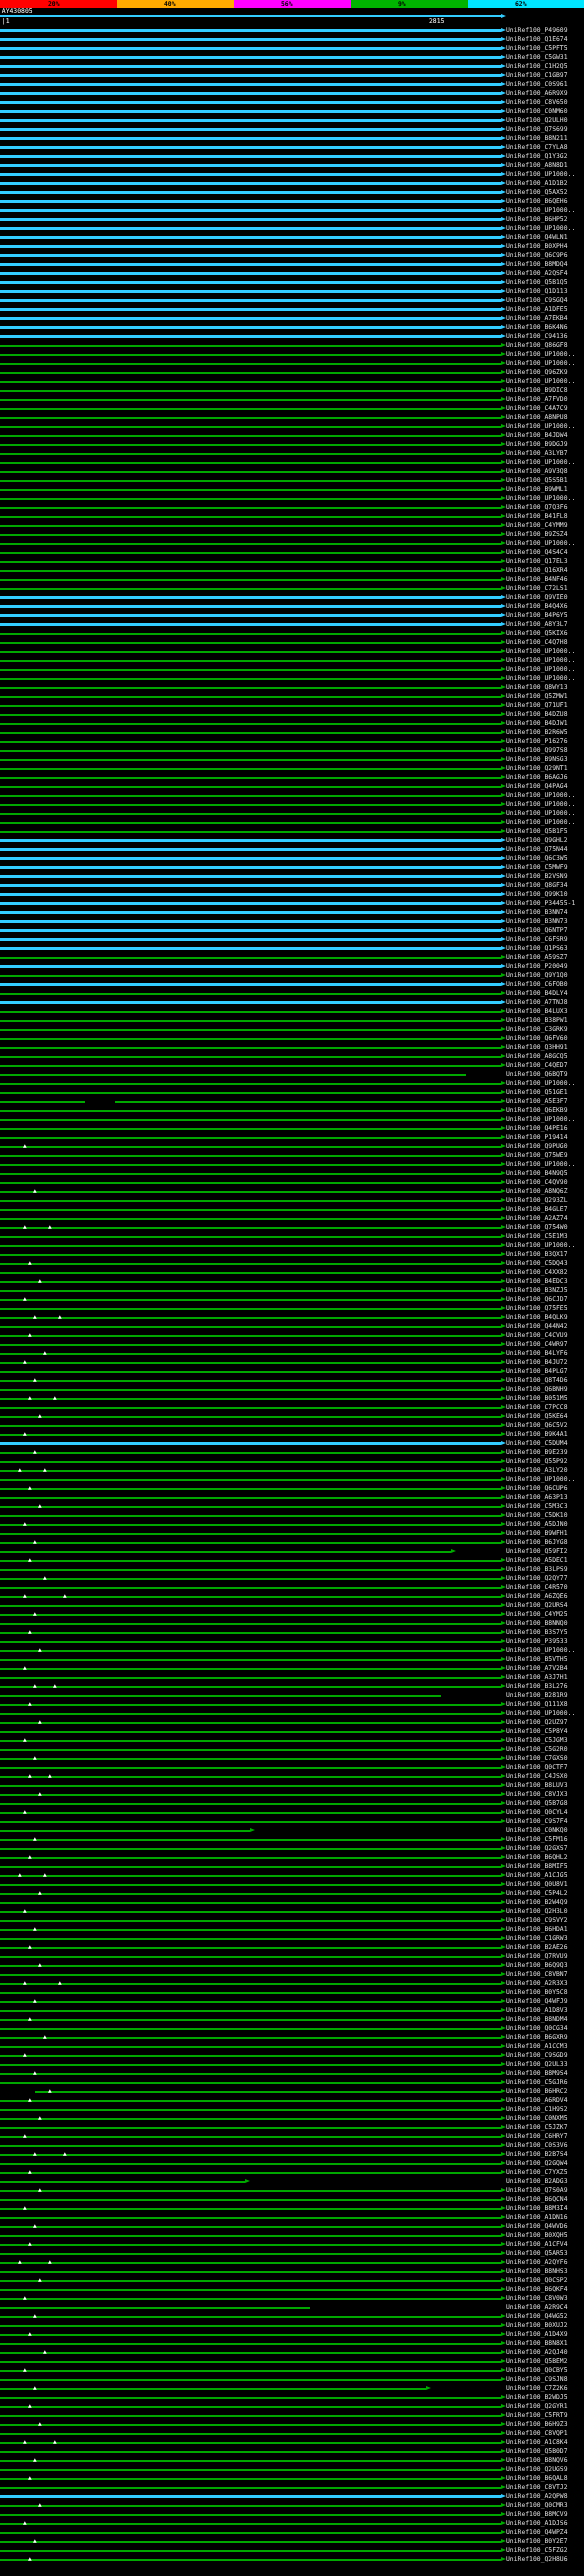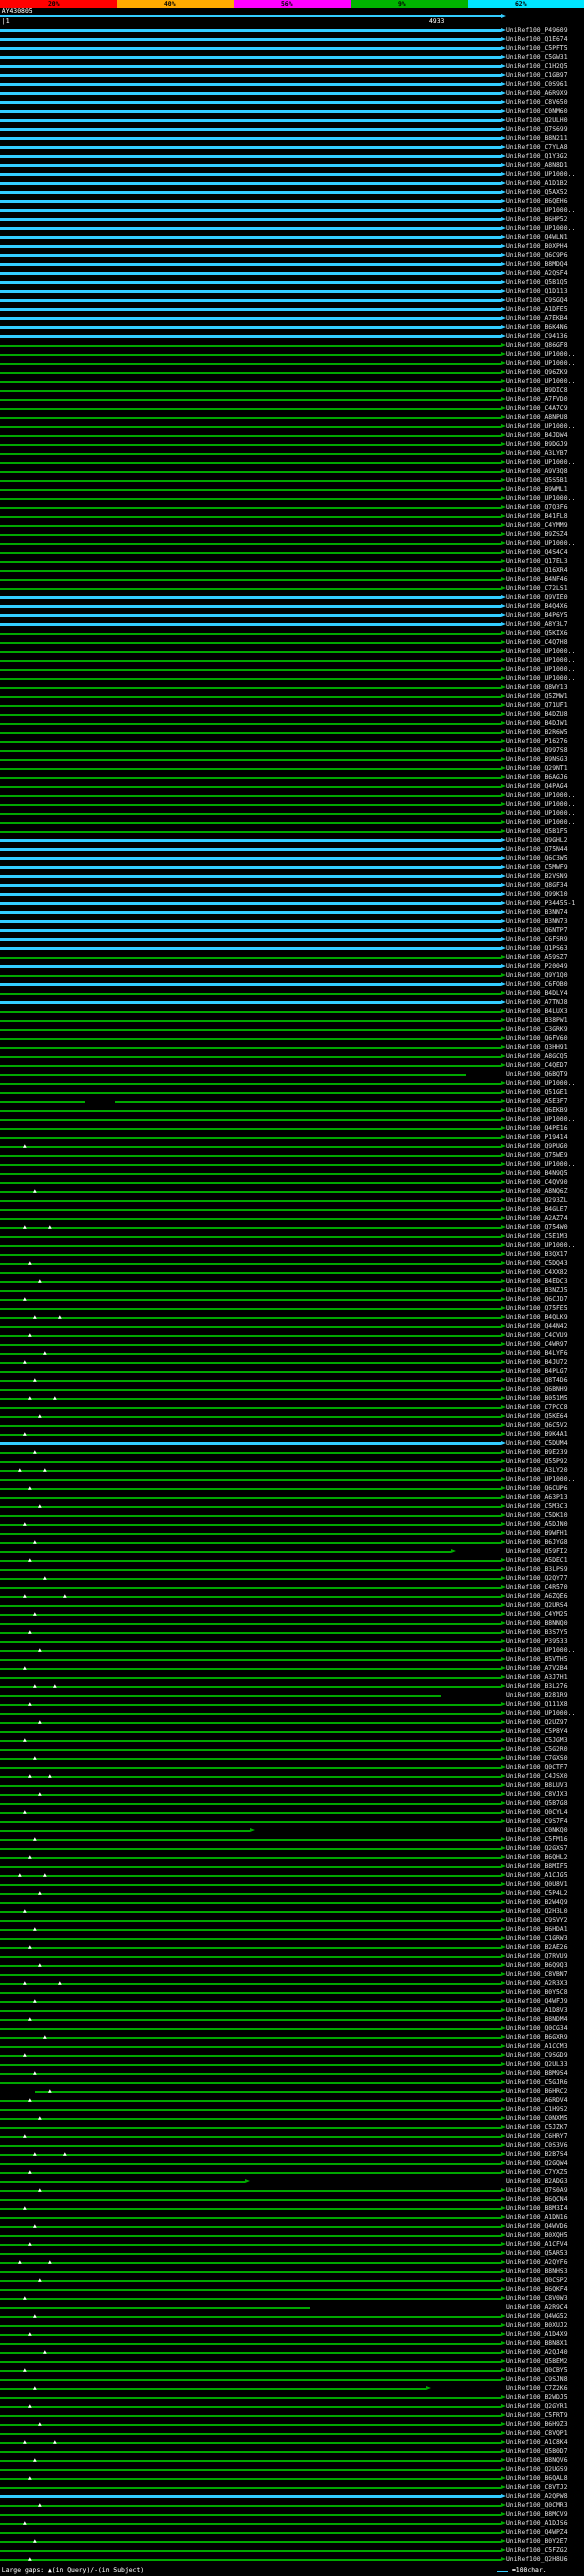--- a/index.html
+++ b/index.html
@@ -51,21 +51,21 @@
     </div>
 
   <div class="hdr-query">
     <span class="q-name">AY430805</span>
     <div class="q-line" id="qline" style="background: rgb(51, 204, 255);"></div>
     <div class="q-arrow" id="qarrow" style="border-left-color: rgb(51, 204, 255);"></div>
   </div>
 
   <div class="ruler">
     <span class="ruler-start">|1</span>
-    <span class="ruler-end">4933</span>
+    <span class="ruler-end">2815</span>
   </div>
 
   <div class="rows" id="rows">
       <div class="row">
         <div class="bar" style="width: 501px; background: rgb(51, 204, 255); height: 2.7px; top: 2.7px;"></div>
         <div class="arrow" style="left: 501px; border-left-color: rgb(51, 204, 255);"></div>
         <span class="row-label">UniRef100_P49609</span>
       </div>
       <div class="row">
         <div class="bar" style="width: 501px; background: rgb(51, 204, 255); height: 2.7px; top: 2.7px;"></div>
@@ -1571,20 +1571,15 @@
         <div class="gapmark" style="left: 43px;"></div>
         <span class="row-label">UniRef100_C8VZD8</span>
       </div>
       <div class="row">
         <div class="bar" style="width: 501px; background: rgb(0, 168, 0);"></div>
         <div class="arrow" style="left: 501px; border-left-color: rgb(0, 168, 0);"></div>
         <span class="row-label">UniRef100_C0YIA6</span>
       </div>
     </div>
 
-  <div class="legend">
-    <span class="legend-gaps">Large gaps: ▲(in Query)/-(in Subject)</span>
-    <span class="legend-dash" id="legenddash" style="background: rgb(51, 204, 255);"></span>
-    <span class="legend-scale">=100char.</span>
-  </div>
 
 </div>
 
 
 </body></html>

